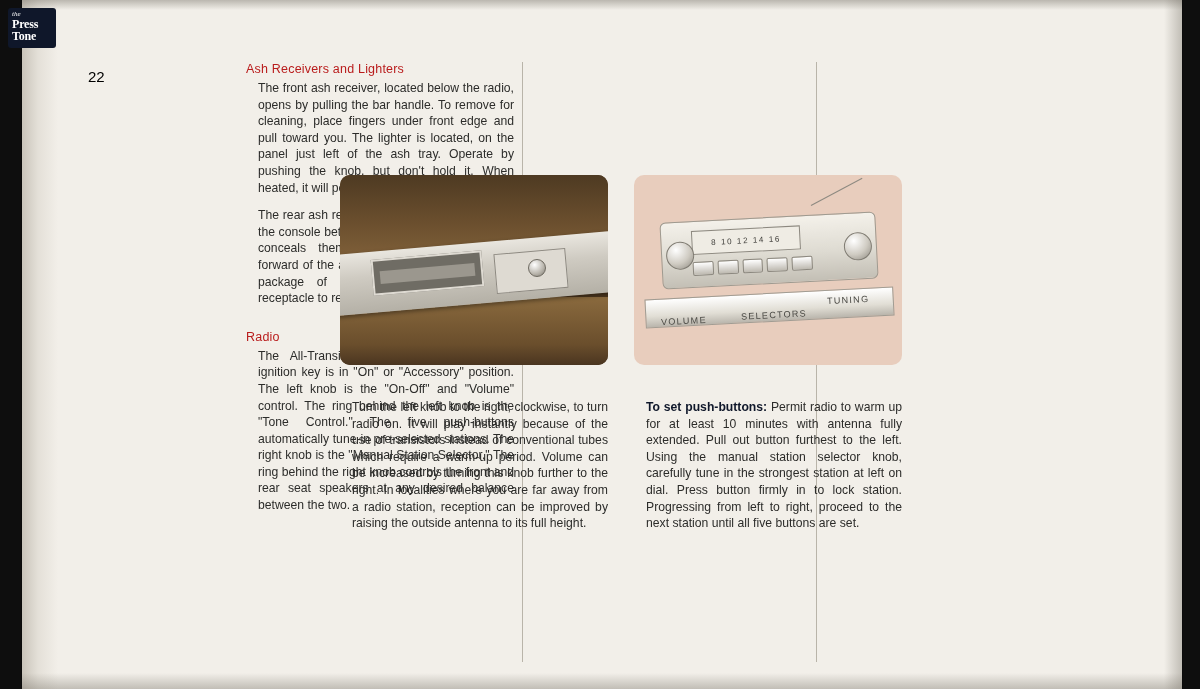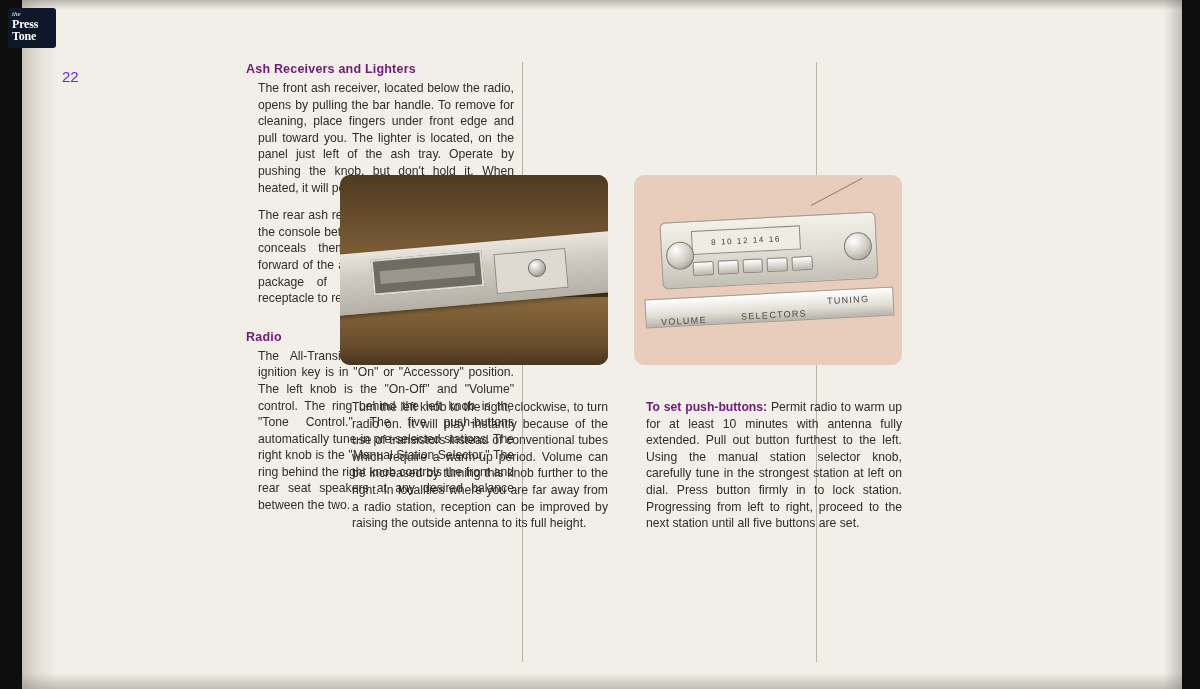--- a/index.html
+++ b/index.html
@@ -87,24 +87,24 @@
   .logo .henry, .logo .ford {
     display: block;
     font-size: 12px;
     font-weight: bold;
     letter-spacing: -0.2px;
   }
 
   
   .folio {
     position: absolute;
-    left: 40px;
+    left: 66px;
     top: 68px;
     font-size: 15px;
-    color: #6d28d9;
+    color: #000000;
     font-family: "Liberation Sans", sans-serif;
   }
 
   
   .cols {
     position: absolute;
     left: 200px;
     top: 62px;
     width: 900px;
     height: 600px;
@@ -123,36 +123,36 @@
     width: 1px;
     height: 600px;
     background: #b9b4a9;
   }
   .rule-1 { left: 300px; }
   .rule-2 { left: 594px; }
 
   h2.head {
     margin: 0 0 4px 0;
     font-size: 12.5px;
-    font-weight: bold;
-    color: #701a75;
+    font-weight: normal;
+    color: #b91c1c;
     letter-spacing: 0.2px;
     font-family: "Liberation Sans", sans-serif;
   }
   p.body {
     margin: 0 0 11px 12px;
     font-size: 12.2px;
     line-height: 16.6px;
     color: #2c2c2a;
     text-align: justify;
     font-family: "Liberation Sans", sans-serif;
   }
   p.body:last-child { margin-bottom: 0; }
   .lead {
-    color: #701a75;
+    color: #0f172a;
     font-weight: bold;
   }
 
   .spacer-radio { height: 12px; }
 
   
   .photo {
     position: absolute;
     width: 268px;
     height: 190px;

